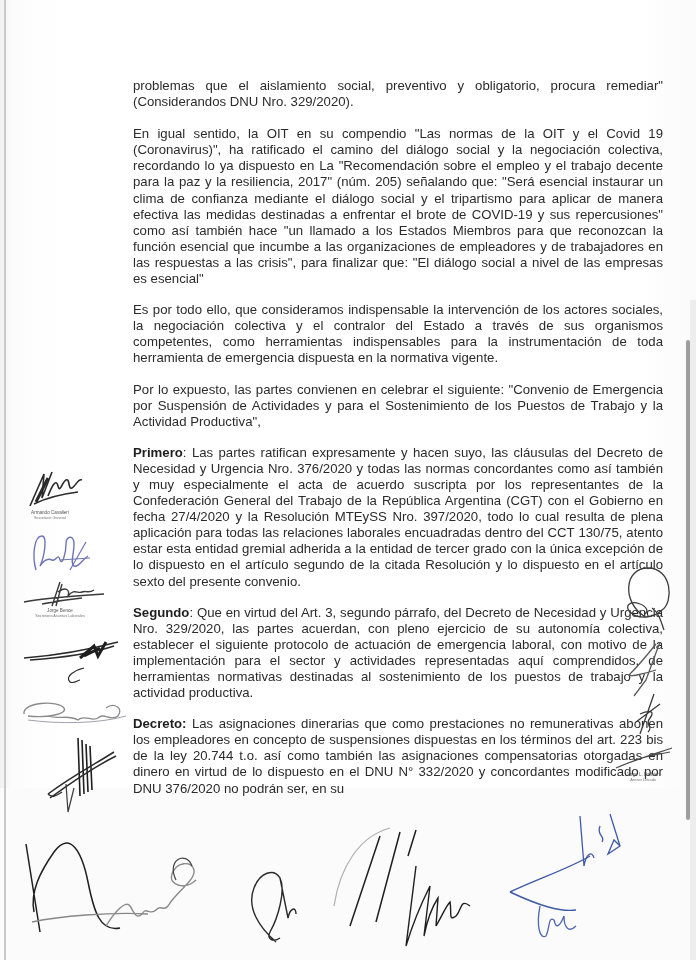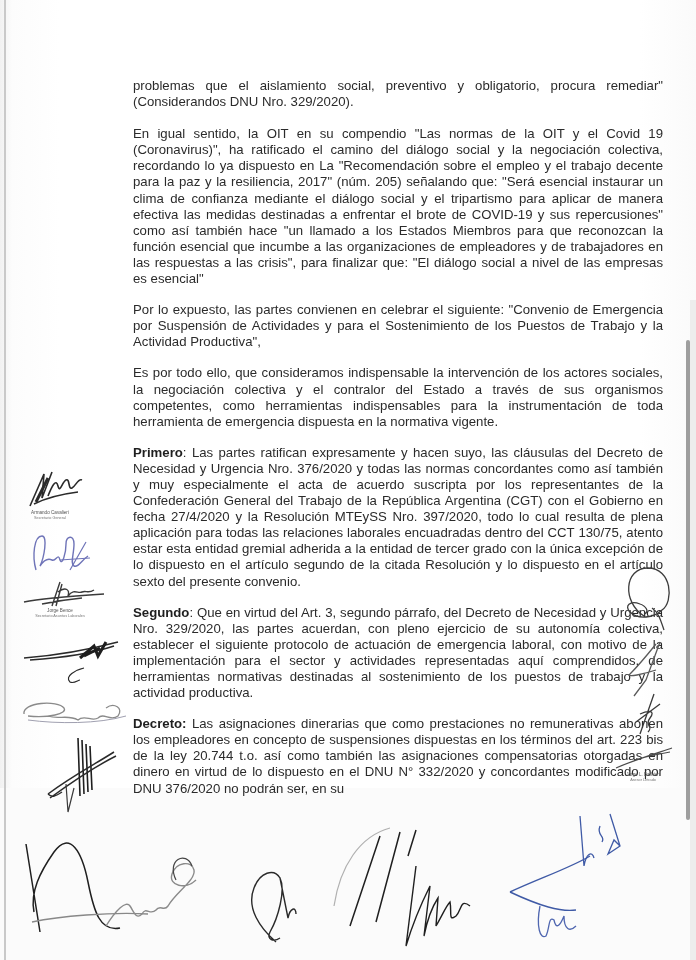--- a/index.html
+++ b/index.html
@@ -45,22 +45,22 @@
 <body>
 
 <div class="page">
   <div class="left-edge"></div>
   <div class="right-binding-light"></div>
   <div class="right-binding"></div>
 
   <div class="body-text">
     <p style="margin-bottom:16px;">problemas que el aislamiento social, preventivo y obligatorio, procura remediar" (Considerandos DNU Nro. 329/2020).</p>
     <p>En igual sentido, la OIT en su compendio  "Las normas de la OIT y el Covid 19 (Coronavirus)", ha ratificado el camino del diálogo social y la negociación colectiva, recordando lo ya dispuesto en La "Recomendación sobre el empleo y el trabajo decente para la paz y la resiliencia, 2017" (núm. 205) señalando que: "Será esencial instaurar un clima de confianza mediante el diálogo social y el tripartismo para aplicar de manera efectiva las medidas destinadas a enfrentar el brote de COVID-19 y sus repercusiones" como así también hace "un llamado a los Estados Miembros para que reconozcan la función esencial que incumbe a las organizaciones de empleadores y de trabajadores en las respuestas a las crisis", para finalizar que: "El diálogo social a nivel de las empresas es esencial"</p>
+    <p>Es por todo ello, que consideramos indispensable la intervención de los actores sociales, la negociación colectiva y el contralor del Estado a través de sus organismos competentes, como herramientas indispensables para la instrumentación de toda herramienta de emergencia dispuesta en la normativa vigente.</p>
     <p>Por lo expuesto, las partes convienen en celebrar el siguiente: "Convenio de Emergencia por Suspensión de Actividades y para el Sostenimiento de los Puestos de Trabajo y la Actividad Productiva",</p>
-    <p>Es por todo ello, que consideramos indispensable la intervención de los actores sociales, la negociación colectiva y el contralor del Estado a través de sus organismos competentes, como herramientas indispensables para la instrumentación de toda herramienta de emergencia dispuesta en la normativa vigente.</p>
     <p>
       <b>Primero</b><span>: Las partes ratifican expresamente y hacen suyo, las cláusulas del Decreto de Necesidad y Urgencia Nro. 376/2020 y todas las normas concordantes como así también y muy especialmente el acta de acuerdo suscripta por los representantes de la Confederación General del Trabajo de la República Argentina (CGT) con el Gobierno en fecha 27/4/2020 y la Resolución MTEySS Nro. 397/2020, todo lo cual resulta de plena aplicación para todas las relaciones laborales encuadradas dentro del CCT 130/75, atento estar esta entidad gremial adherida a la entidad de tercer grado con la única  excepción de lo dispuesto en el artículo segundo de la citada Resolución y lo dispuesto en el artículo sexto del presente convenio.</span>
     </p>
     <p>
       <b>Segundo</b><span>: Que en virtud del Art. 3, segundo párrafo, del Decreto de Necesidad y Urgencia Nro. 329/2020, las partes acuerdan, con pleno ejercicio de su autonomía colectiva, establecer el siguiente protocolo de actuación de emergencia laboral, con motivo de la implementación para el sector y actividades representadas aquí comprendidos, de herramientas normativas destinadas al sostenimiento de los puestos de trabajo y la actividad productiva.</span>
     </p>
     <p>
       <b>Decreto:</b><span> Las asignaciones dinerarias que como prestaciones no remunerativas abonen los empleadores en concepto de suspensiones dispuestas en los términos del art. 223 bis de la ley 20.744 t.o. así como también las asignaciones compensatorias otorgadas en dinero en virtud de lo dispuesto en el DNU N° 332/2020 y concordantes modificado por DNU 376/2020 no podrán ser, en su</span>
     </p>
   </div>

